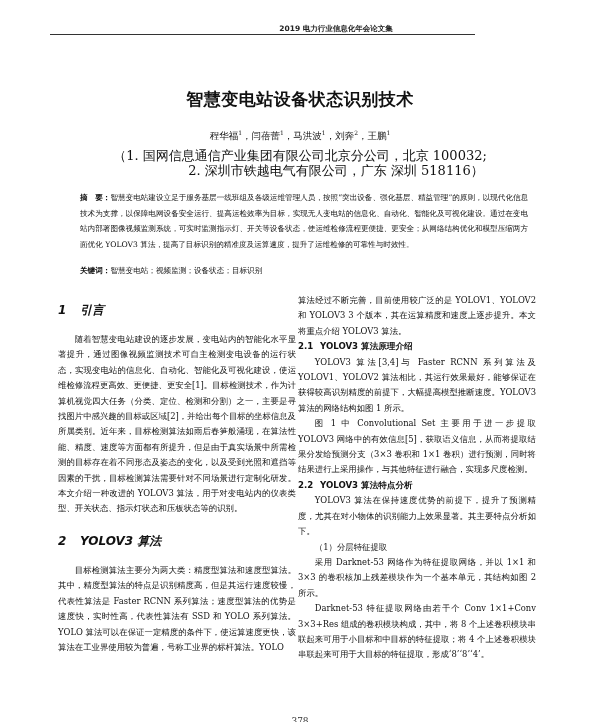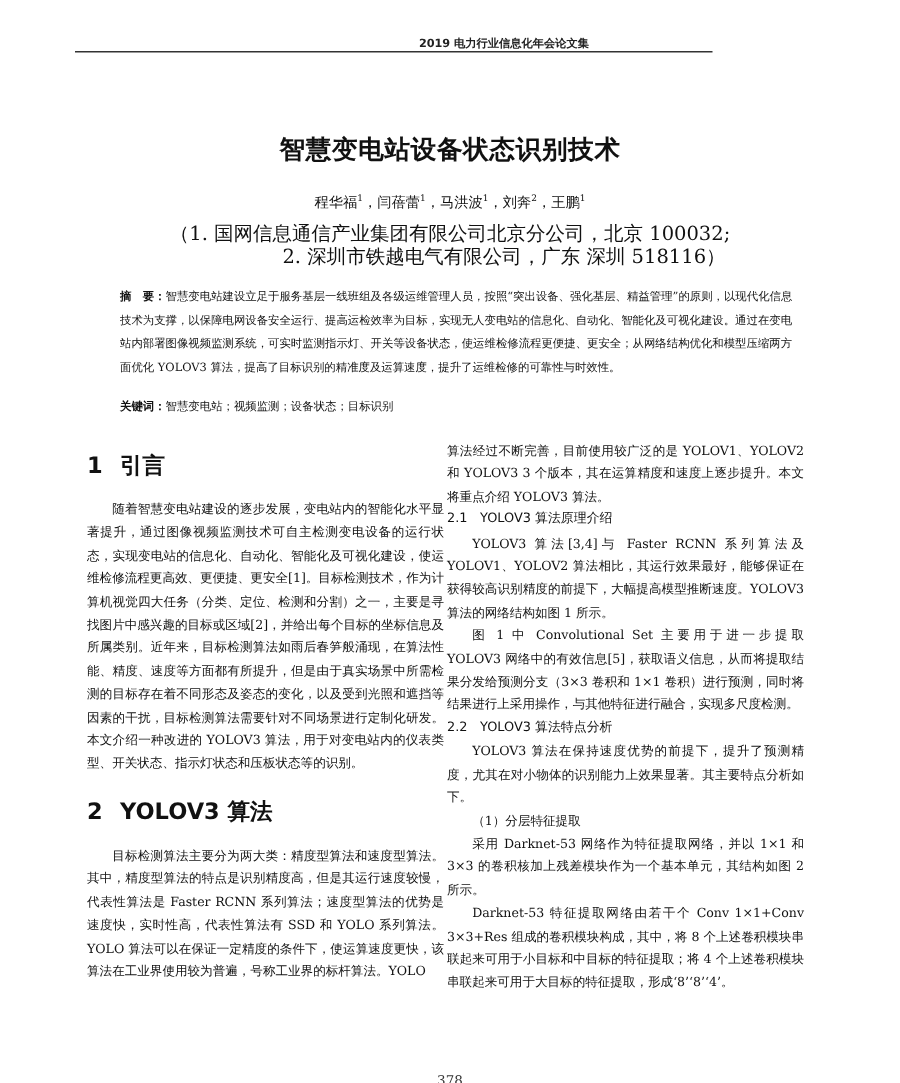--- a/index.html
+++ b/index.html
@@ -37,26 +37,26 @@
   }
   .keywords .label { font-weight: bold; font-family: "DejaVu Sans", sans-serif; }
   .col {
     position: absolute; font-size: 8.4px; line-height: 15.4px; text-align: justify;
   }
   .col-left { top: 300px; left: 58px; width: 238px; }
   .col-right { top: 293px; left: 298px; width: 238px; }
   .col p { margin: 0; text-indent: 2em; }
   .col p.noindent { text-indent: 0; }
   .h1 {
-    font-family: "DejaVu Sans", sans-serif; font-size: 15px; font-weight: bold;
-    margin: 0; line-height: 20px;
+    font-family: "DejaVu Sans", sans-serif; font-size: 12px; font-weight: bold;
+    margin: 0; line-height: 20px; font-style: italic;
   }
   .h1 .num { display: inline-block; width: 22px; }
   .h2 {
-    font-family: "DejaVu Sans", sans-serif; font-size: 8.6px; font-weight: normal; margin: 0; line-height: 15.4px;
+    font-family: "DejaVu Sans", sans-serif; font-size: 8.6px; font-weight: bold; margin: 0; line-height: 15.4px;
   }
   .h2 .num { display: inline-block; width: 22px; }
   .gap-s { height: 12px; }
   .gap-m { height: 14px; }
   .page-num {
     position: absolute; top: 716px; left: 0; width: 600px; text-align: center; font-size: 9px; color: #333;
   }
 </style>
 </head>
 <body>

